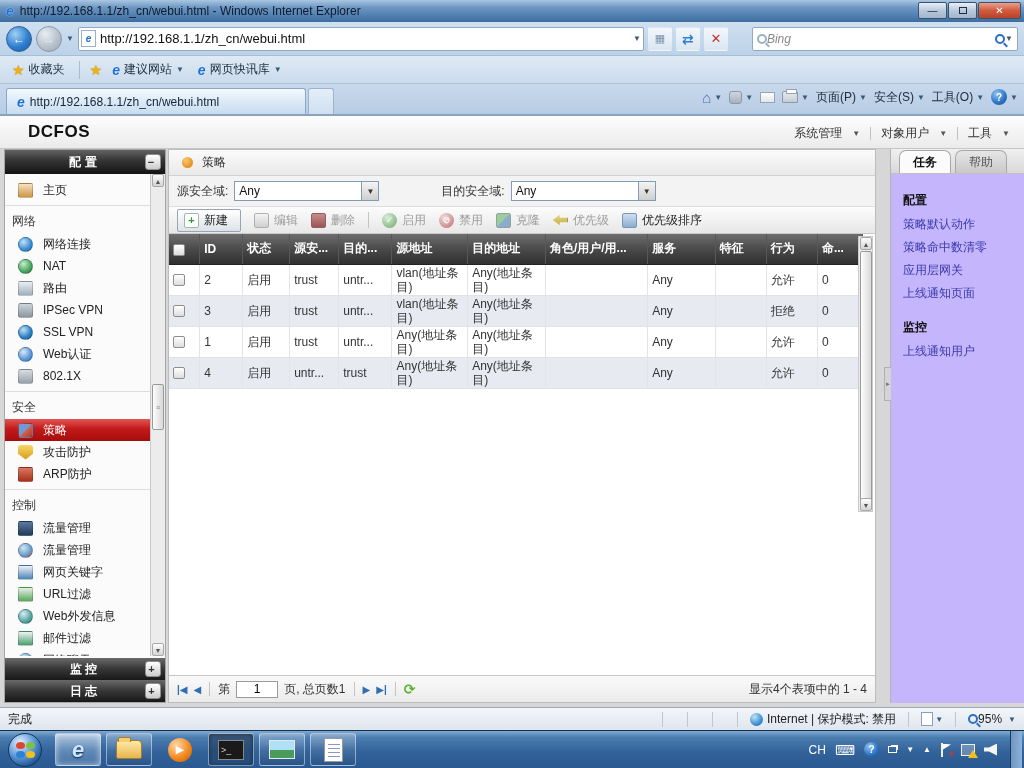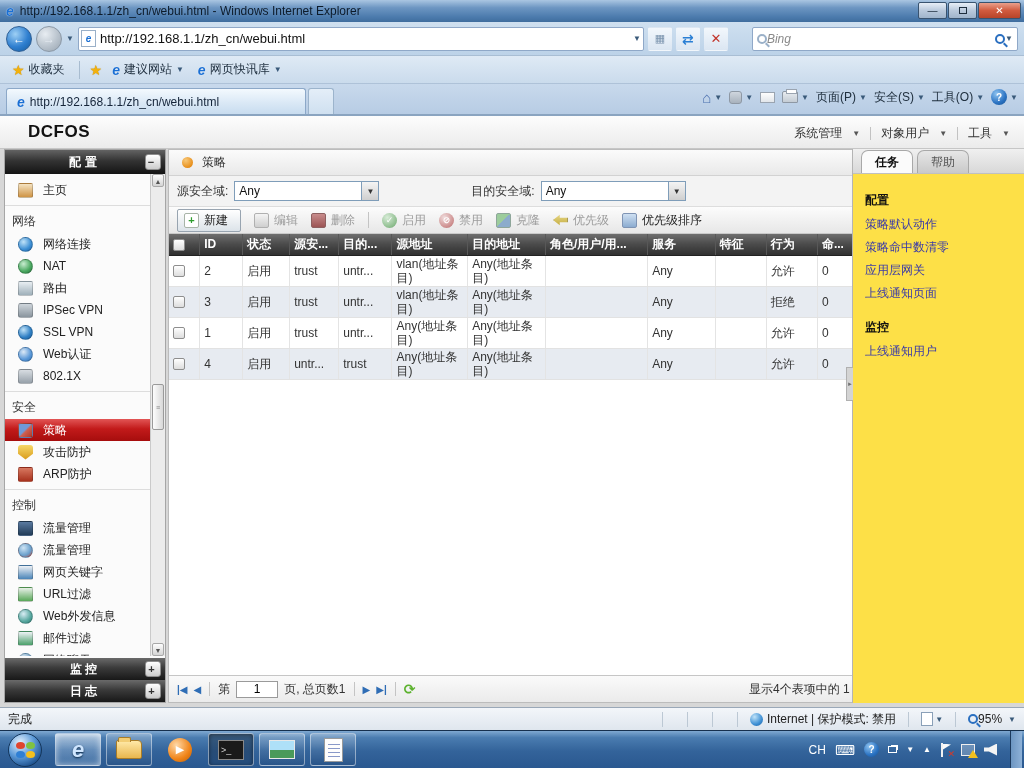--- a/index.html
+++ b/index.html
@@ -134,38 +134,38 @@
   .ti-new{background:#fff;border:1px solid #a8b4a8;color:#2f9e2f}
   .ti-edit{background:linear-gradient(#f4f4f4,#cfcfcf);border:1px solid #b0b0b0}
   .ti-delete{background:linear-gradient(#c88c8c,#9c5454);border:1px solid #8e6060}
   .ti-enable{background:radial-gradient(circle at 35% 30%,#d8ecd8,#8cbc8c 70%,#5f9a5f);border-radius:50%;color:#fff;font-size:9px}
   .ti-disable{background:radial-gradient(circle at 35% 30%,#f0dcdc,#cc8c8c 70%,#a86060);border-radius:50%;color:#fff;font-size:9px}
   .ti-clone{background:linear-gradient(135deg,#9ccc9c 50%,#8caccc 50%);border:1px solid #8ea69a}
   .ti-priority{background:linear-gradient(#e8d888,#c0a838);border:1px solid #a89a55;clip-path:polygon(0 50%,45% 15%,45% 35%,100% 35%,100% 65%,45% 65%,45% 85%)}
   .ti-sort{background:linear-gradient(#cfe0f2,#8cacd0);border:1px solid #7f94b4}
 
   .ptable{border-collapse:collapse;table-layout:fixed;width:694px;font-size:12px}
-  .ptable th{background:linear-gradient(#6e6e6e,#4a4a4a 50%,#303030);color:#fff;font-weight:bold;height:21px;
+  .ptable th{background:linear-gradient(#6e6e6e,#4a4a4a 50%,#303030);color:#fff;font-weight:bold;height:30px;
     border-right:1px solid #585858;border-bottom:1px solid #222;padding:0 4px;text-align:left;white-space:nowrap;overflow:hidden}
   .ptable td{height:30px;padding:1px 4px;border-right:1px solid #e4e4e4;border-bottom:1px solid #e2e2e2;
     color:#333;vertical-align:middle;word-break:break-all;line-height:14px;overflow:hidden}
   .ptable tr.alt td{background:#e7ebf1}
   .checkbox{display:inline-block;width:12px;height:12px;border:1px solid #8e8e8e;border-radius:2px;
     background:linear-gradient(#fff,#ddd);vertical-align:middle}
   #main-scroll{position:absolute;top:86px;bottom:190px;right:2px;width:15px;background:#ececec;border:1px solid #cacaca}
   #pagerbar{position:absolute;left:0;right:0;bottom:0;height:27px;border-top:1px solid #c6c6c6;
     background:linear-gradient(#fafafa,#ebebeb);display:flex;align-items:center;padding:0 8px;gap:6px;color:#333}
   .pgico{color:#2f6db5;font-size:10px;font-weight:bold}
   .pgdiv{width:1px;height:14px;background:#c4c4c4;margin:0 2px}
   #pageinput{width:42px;height:17px;border:1px solid #9a9a9a;text-align:center;font-family:inherit;font-size:12px}
   .pgrefresh{color:#5cb22e;font-size:14px;font-weight:bold}
   #pagersummary{margin-left:auto}
 
   
-  #rightpanel{position:absolute;right:0;top:33px;bottom:4px;width:172px;background:#fde047;border-left:1px solid #b4b4b4}
+  #rightpanel{position:absolute;right:0;top:33px;bottom:4px;width:134px;background:#c4b5fd;border-left:1px solid #b4b4b4}
   #rp-tabs{height:25px;background:linear-gradient(#f0f0f0,#d8d8d8);display:flex;align-items:flex-end;padding-left:8px;gap:4px;border-bottom:1px solid #c0c0c0}
   .rp-tab{padding:3px 13px 2px;border:1px solid #a8a8a8;border-bottom:none;border-radius:7px 7px 0 0;
     background:linear-gradient(#e6e6e6,#c9c9c9);color:#555}
   .rp-tab.act{background:#fbfbfb;font-weight:bold;color:#111}
   #rp-content{padding:12px 12px}
   .rp-h{font-weight:bold;color:#111;margin:6px 0 4px}
   .rp-link{display:block;color:#3a3aa8;line-height:23px;text-decoration:none;cursor:pointer}
   #collapse-handle{position:absolute;left:-7px;top:218px;width:7px;height:34px;background:#d4d4d4;border:1px solid #b0b0b0;border-right:none;
     color:#707070;font-size:6px;display:flex;align-items:center;justify-content:center}
 
@@ -436,21 +436,21 @@
     <div id="ptitle">
       <span class="orangedot"></span>
       <span>策略</span>
     </div>
     <div id="filterbar">
       <span>源安全域:</span>
       <span class="selectbox">
         <span class="val">Any</span>
         <span class="sarr">▼</span>
       </span>
-      <span style="margin-left:92px">目的安全域:</span>
+      <span style="margin-left:62px">目的安全域:</span>
       <span class="selectbox">
         <span class="val">Any</span>
         <span class="sarr">▼</span>
       </span>
     </div>
     <div id="toolbar">
         <span class="tb btn">
        <span class="ticon ti-new">+</span>
        <span>新建</span>
      </span>

